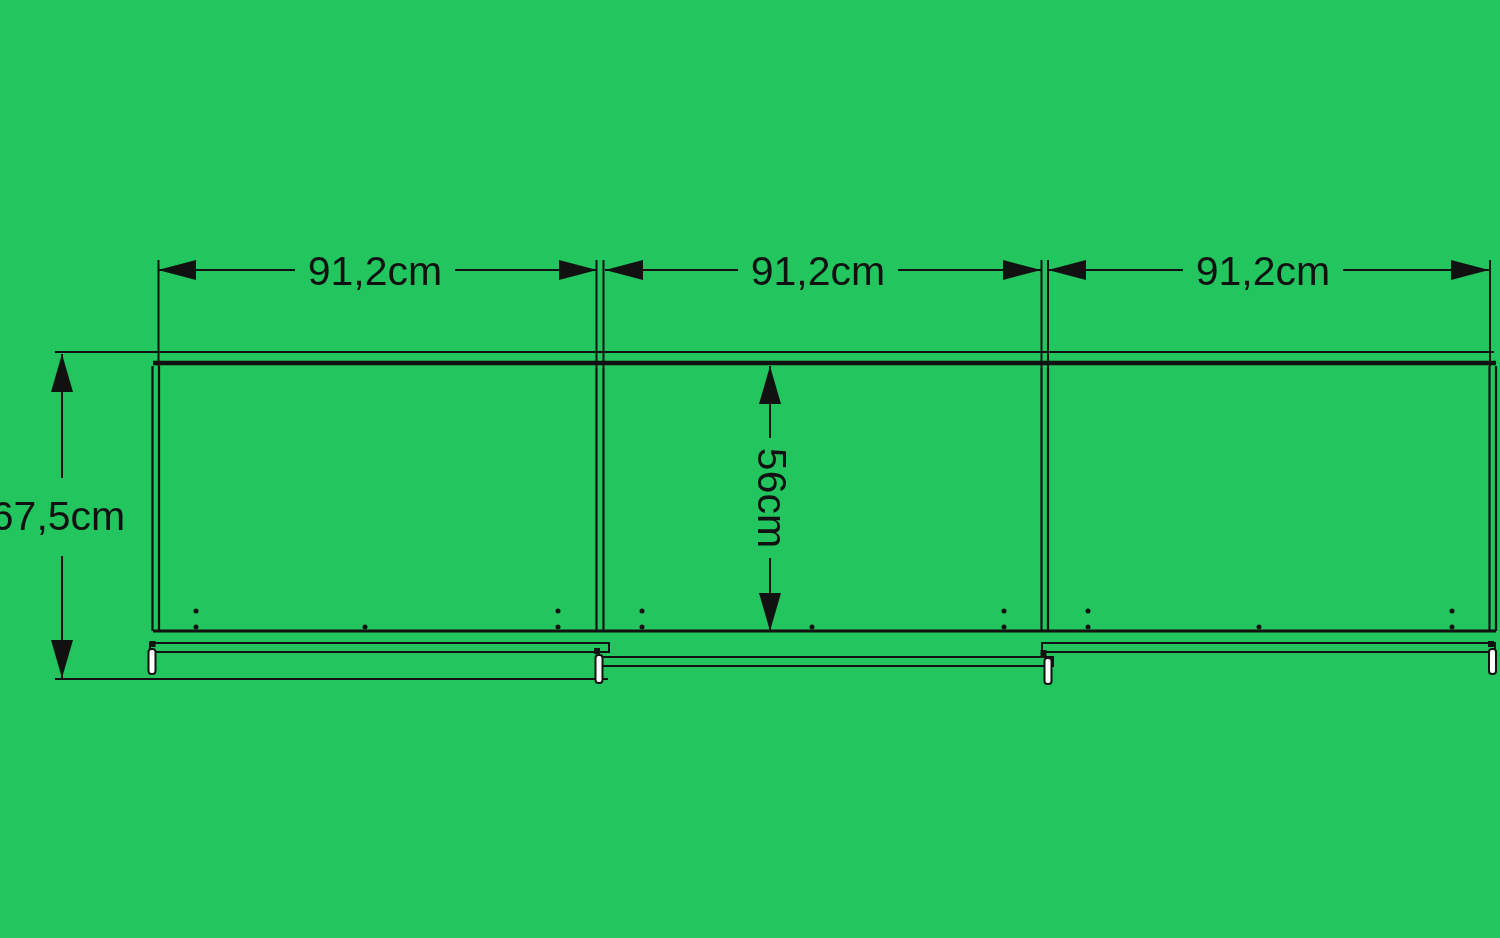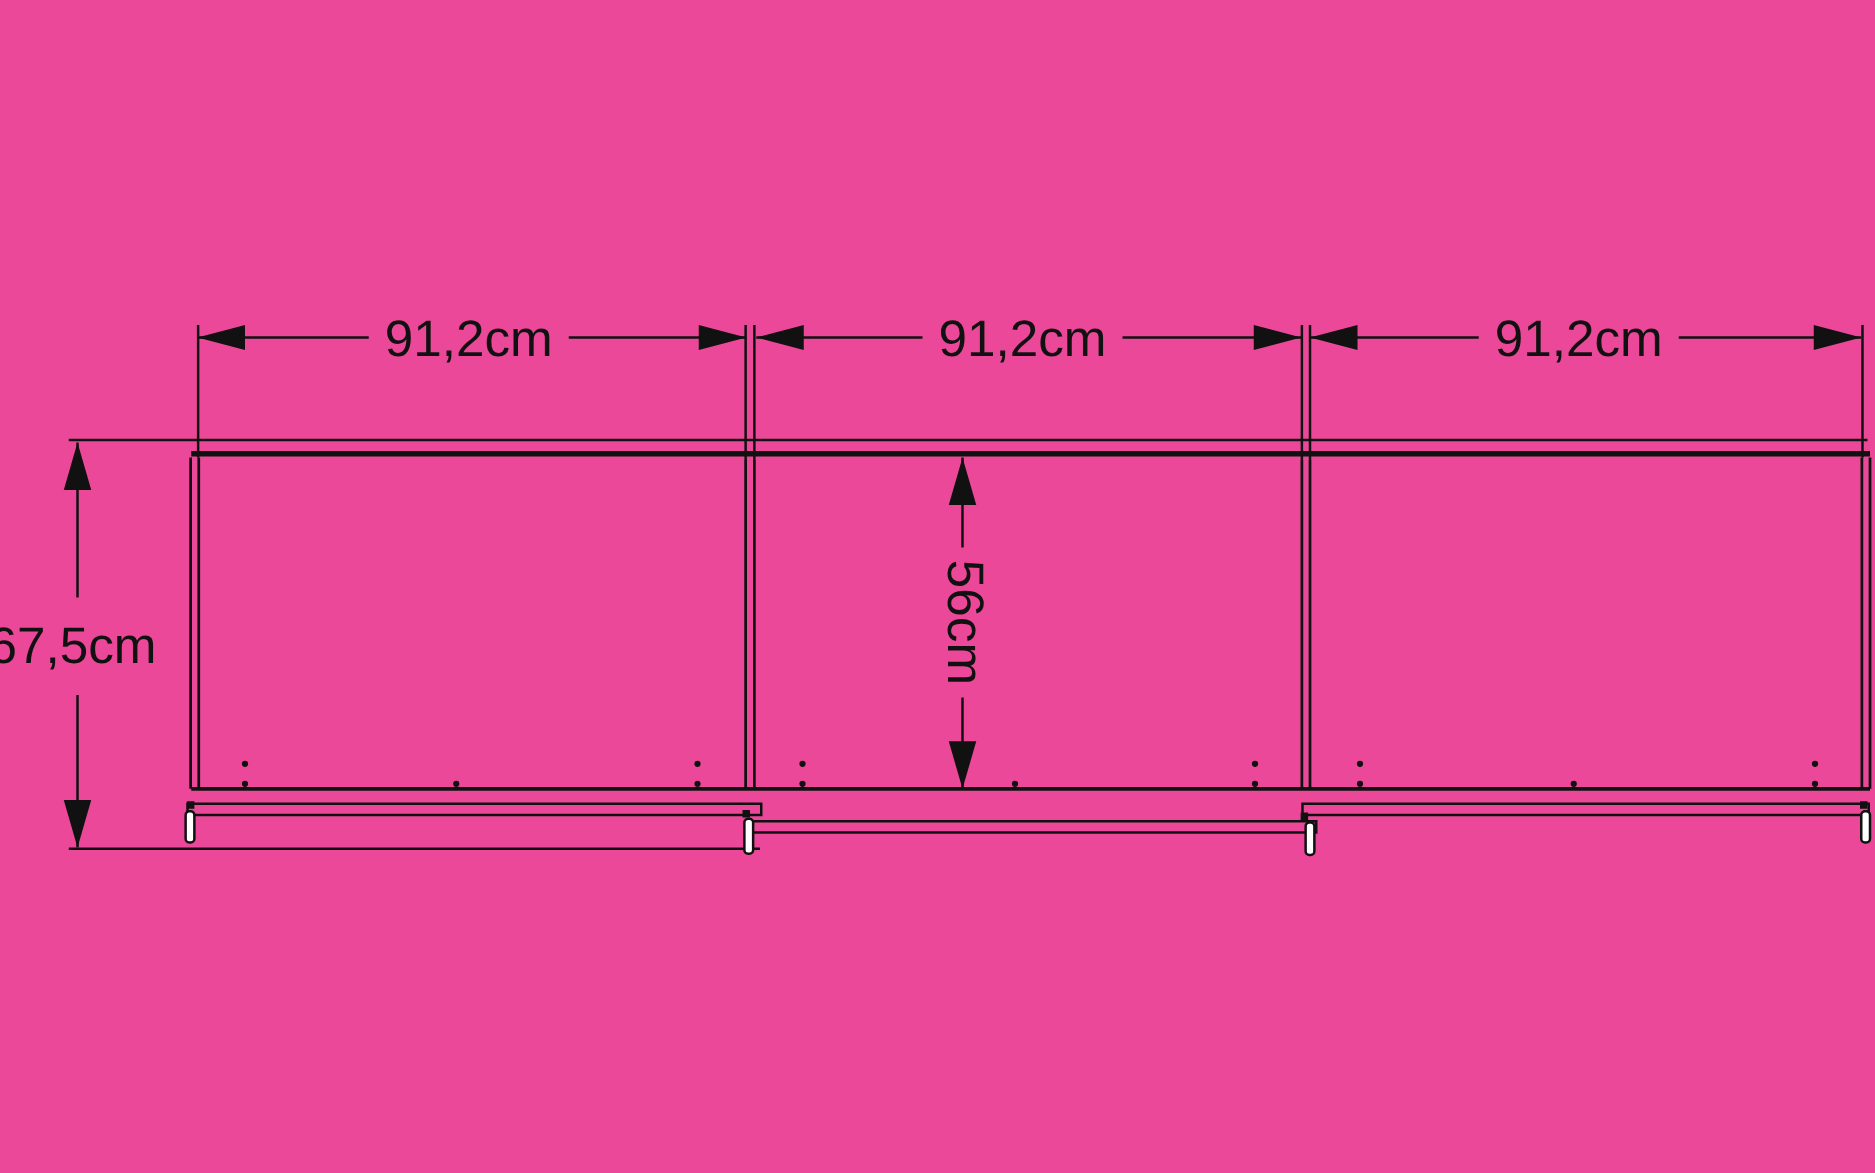--- a/index.html
+++ b/index.html
@@ -1,20 +1,20 @@
 <!DOCTYPE html>
 <html><head>
 <meta charset="utf-8">
 <style>
   html, body { margin: 0; padding: 0; background: #ffffff; }
   .stage {
     position: relative;
     width: 1500px;
     height: 938px;
-    background: #ec4899;
+    background: #22c55e;
     overflow: hidden;
     font-family: "Liberation Sans", sans-serif;
   }
   svg text {
     font-family: "Liberation Sans", sans-serif;
     font-size: 41px;
     fill: #111111;
   }
 </style>
 </head>

